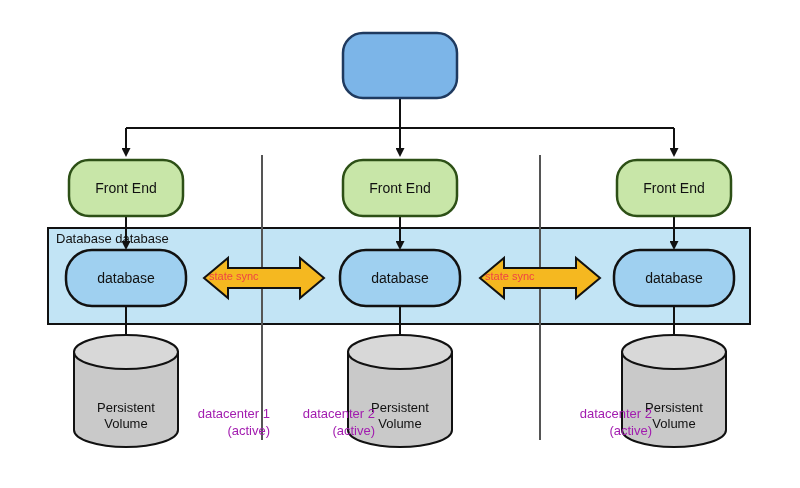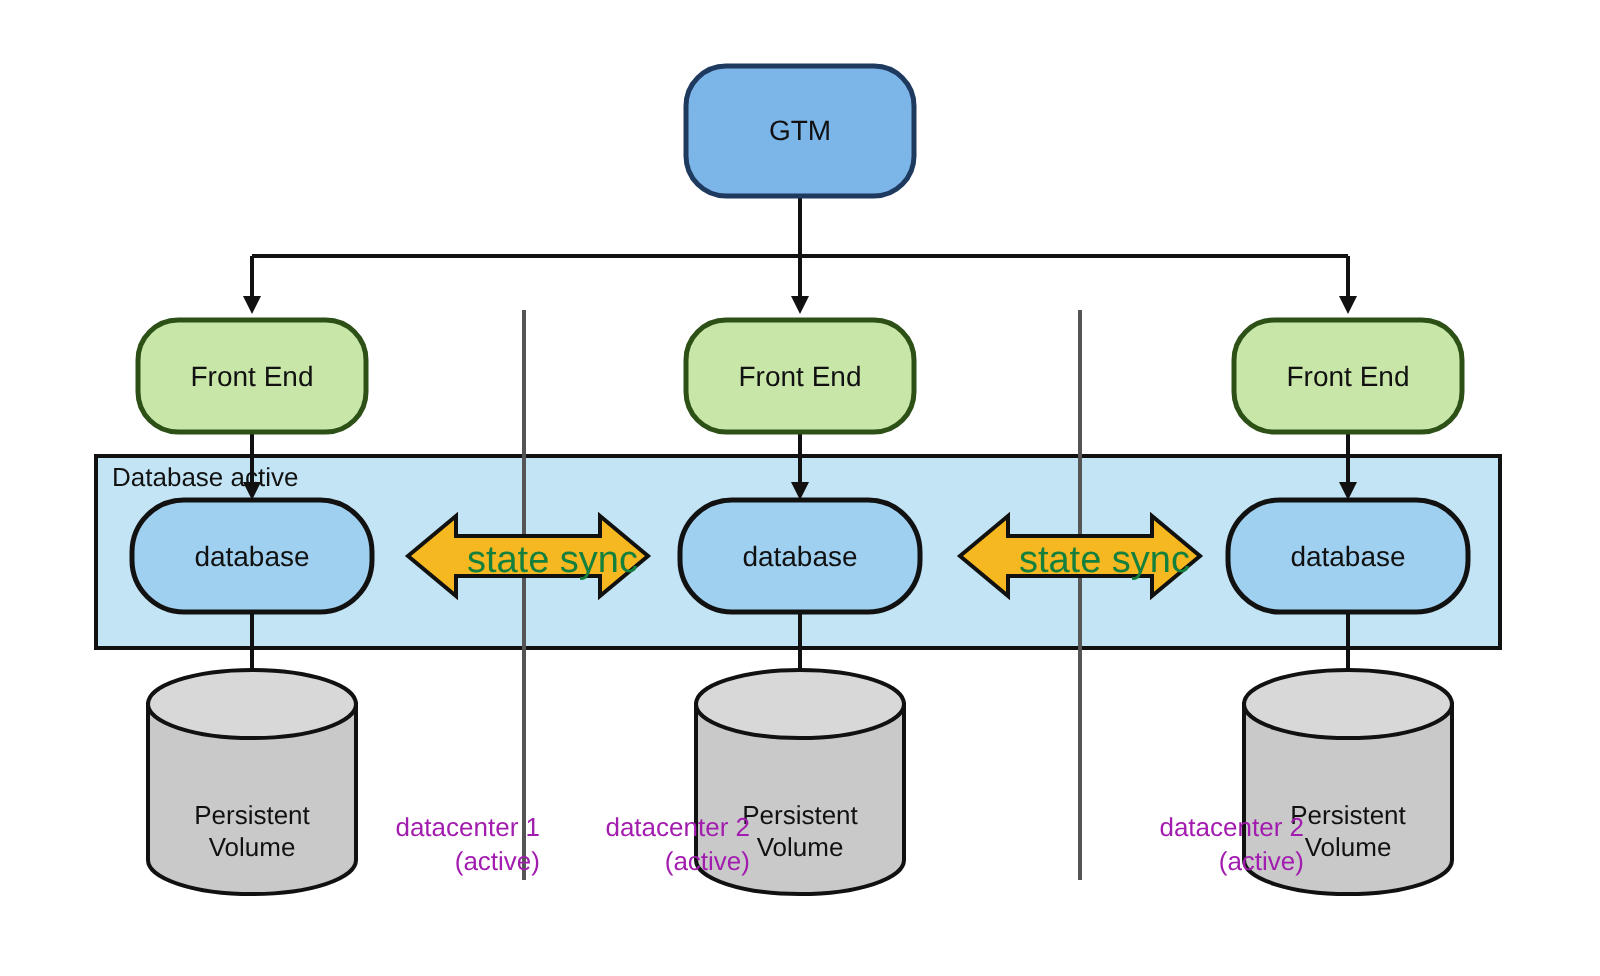--- a/index.html
+++ b/index.html
@@ -36,23 +36,23 @@
   }
   .cluster-title {
     position: absolute;
     left: 56px;
     top: 231px;
     font-size: 13px;
     color: #111111;
   }
   .sync-label {
     position: absolute;
-    font-size: 19px;
-    color: #15803d;
-    text-align: right;
+    font-size: 11px;
+    color: #ef4444;
+    text-align: left;
     width: 110px;
   }
   .dc-label {
     position: absolute;
     font-size: 13px;
     line-height: 17px;
     color: #a21caf;
     text-align: right;
     width: 120px;
     white-space: pre-line;
@@ -124,23 +124,22 @@
     <g>
       <path d="M 348 352 L 348 430 A 52 17 0 0 0 452 430 L 452 352 Z" fill="#c9c9c9" stroke="#111111" stroke-width="2"></path>
       <ellipse cx="400" cy="352" rx="52" ry="17" fill="#d8d8d8" stroke="#111111" stroke-width="2"></ellipse>
     </g>
     <g>
       <path d="M 622 352 L 622 430 A 52 17 0 0 0 726 430 L 726 352 Z" fill="#c9c9c9" stroke="#111111" stroke-width="2"></path>
       <ellipse cx="674" cy="352" rx="52" ry="17" fill="#d8d8d8" stroke="#111111" stroke-width="2"></ellipse>
     </g>
   </svg>
 
-  <div class="node-label" style="left:343px; top:33px; width:114px; height:65px;">GTM</div>
 
-  <div class="cluster-title">Database active</div>
+  <div class="cluster-title">Database database</div>
 
   <div class="node-label" style="left:69px; top:160px; width:114px; height:56px;">Front End</div>
   <div class="node-label" style="left:343px; top:160px; width:114px; height:56px;">Front End</div>
   <div class="node-label" style="left:617px; top:160px; width:114px; height:56px;">Front End</div>
 
   <div class="node-label" style="left:66px; top:250px; width:120px; height:56px;">database</div>
   <div class="node-label" style="left:340px; top:250px; width:120px; height:56px;">database</div>
   <div class="node-label" style="left:614px; top:250px; width:120px; height:56px;">database</div>
 
   <div class="sync-label" style="left:209px; top:270px;">state sync</div>

